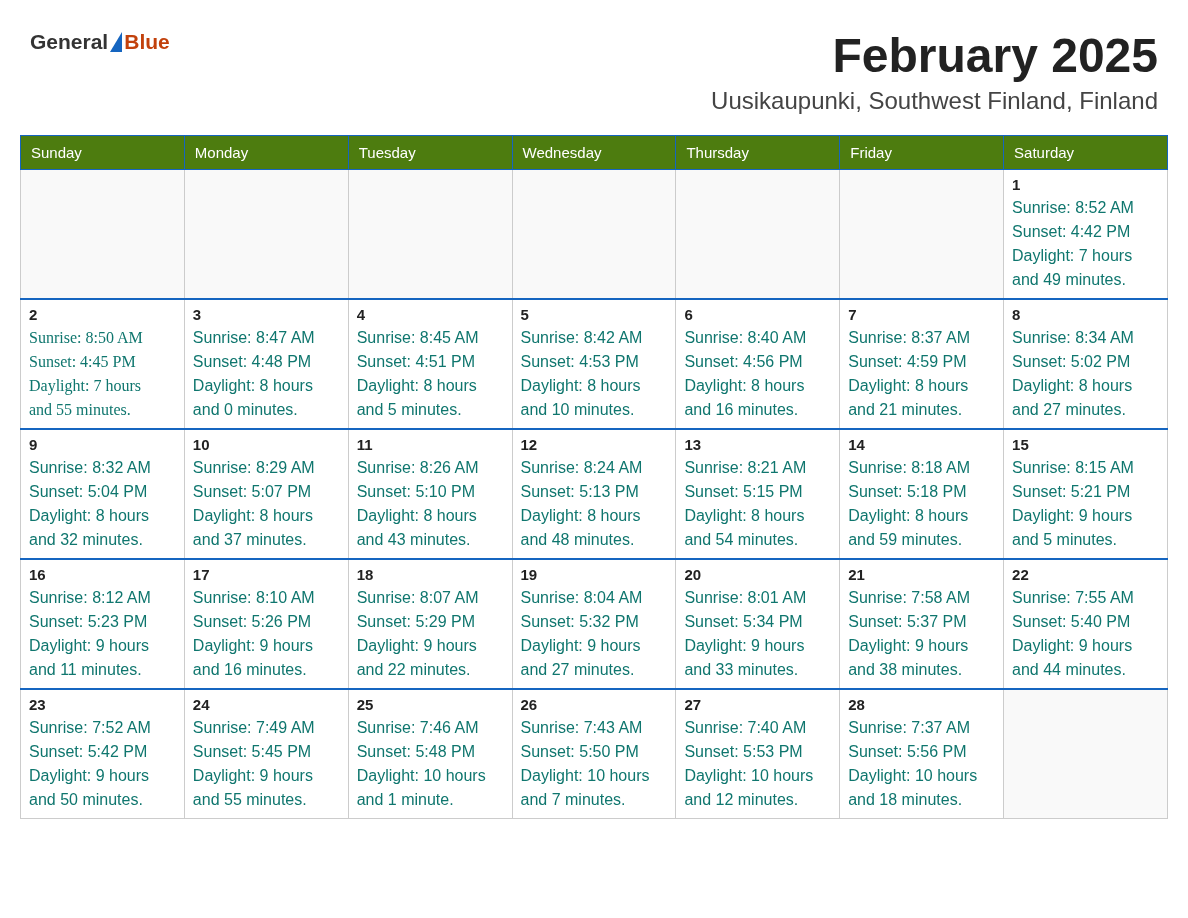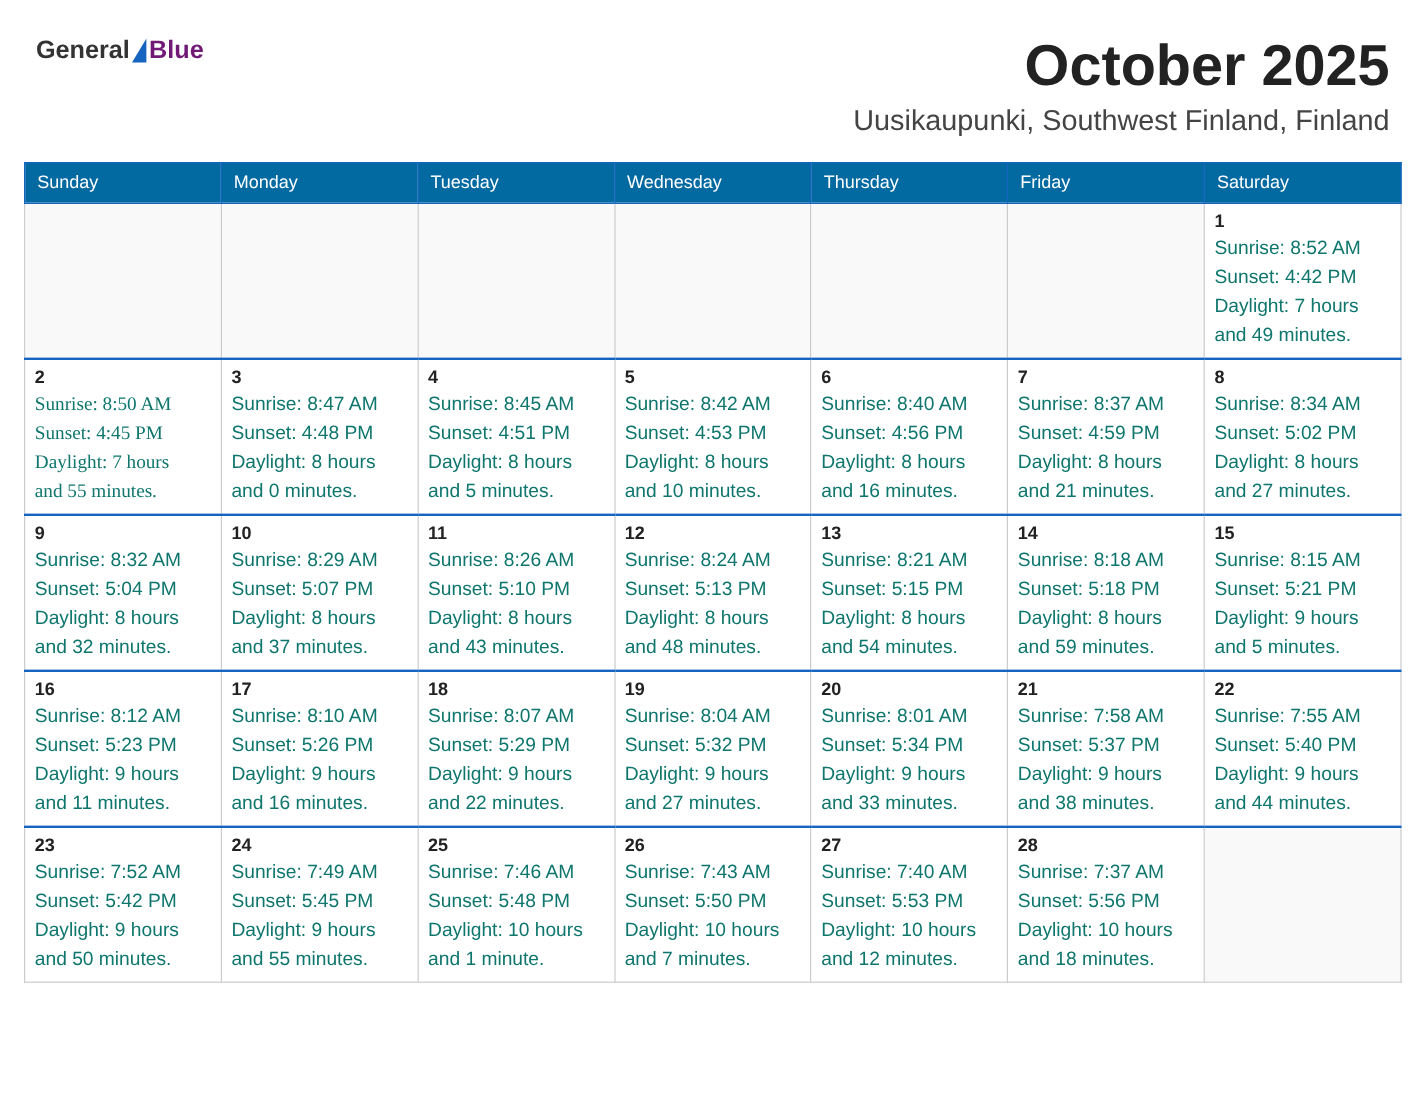--- a/index.html
+++ b/index.html
@@ -25,21 +25,21 @@
     .logo-text {
       display: flex;
       align-items: center;
       font-size: 21px;
       font-weight: bold;
     }
     .logo-general {
       color: #333333;
     }
     .logo-blue {
-      color: #701a75;
+      color: #c2410c;
     }
     .logo-triangle {
       width: 0;
       height: 0;
       border-left: 12px solid transparent;
       border-bottom: 20px solid #1565c0;
       margin: 0 2px;
       display: inline-block;
     }
     .title-block {
@@ -55,21 +55,21 @@
       font-size: 24px;
       color: #444444;
       margin-top: 4px;
     }
     .calendar {
       width: 100%;
       border-collapse: collapse;
       border: 1px solid #bbbbbb;
     }
     .calendar th {
-      background-color: #0369a1;
+      background-color: #4d7c0f;
       color: #ffffff;
       text-align: left;
       padding: 8px 10px;
       font-size: 15px;
       font-weight: normal;
       border: 1px solid #1565c0;
     }
     .calendar td {
       border: 1px solid #cccccc;
       vertical-align: top;
@@ -102,21 +102,21 @@
 
 <div class="header">
   <div class="logo-container">
     <div class="logo-text">
       <span class="logo-general">General</span>
       <span class="logo-triangle"></span>
       <span class="logo-blue">Blue</span>
     </div>
   </div>
   <div class="title-block">
-    <div class="month-title">October 2025</div>
+    <div class="month-title">February 2025</div>
     <div class="location-title">Uusikaupunki, Southwest Finland, Finland</div>
   </div>
 </div>
 
 <table class="calendar">
   <thead>
     <tr>
     <th>Sunday</th>
         <th>Monday</th>
         <th>Tuesday</th>

